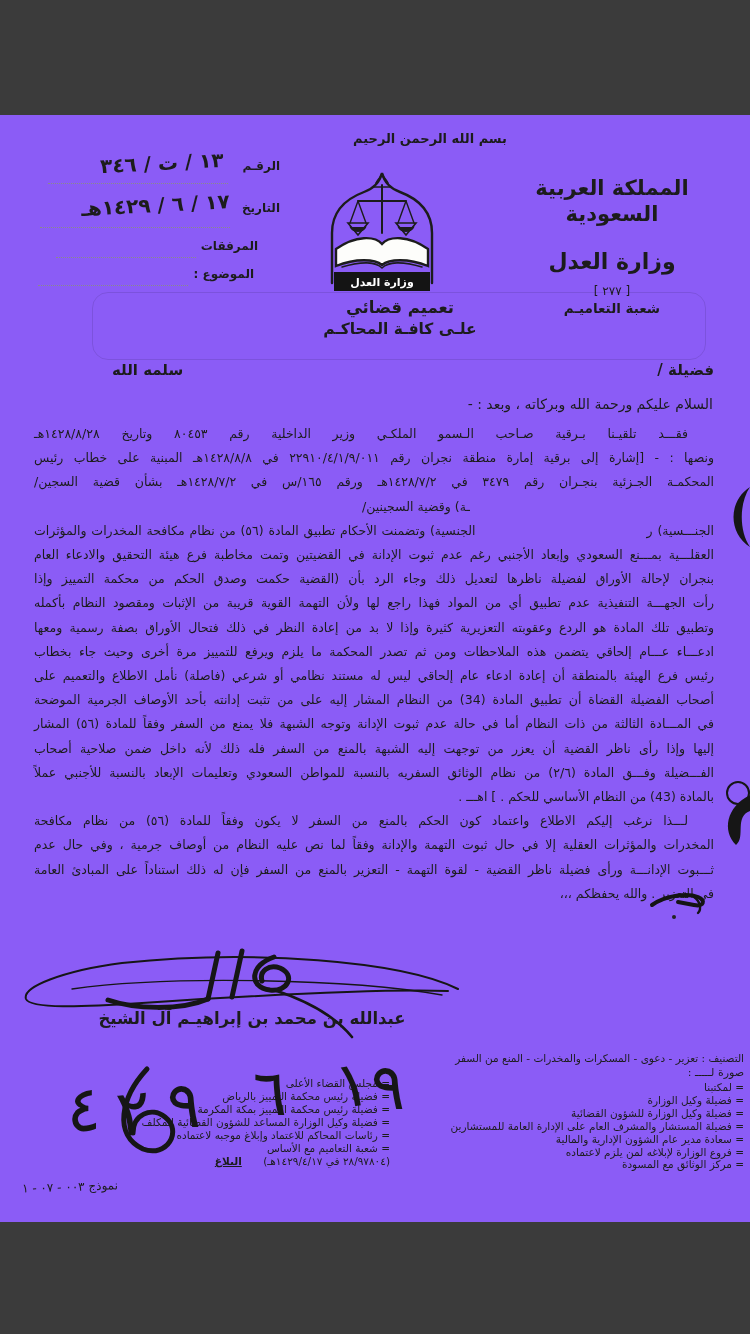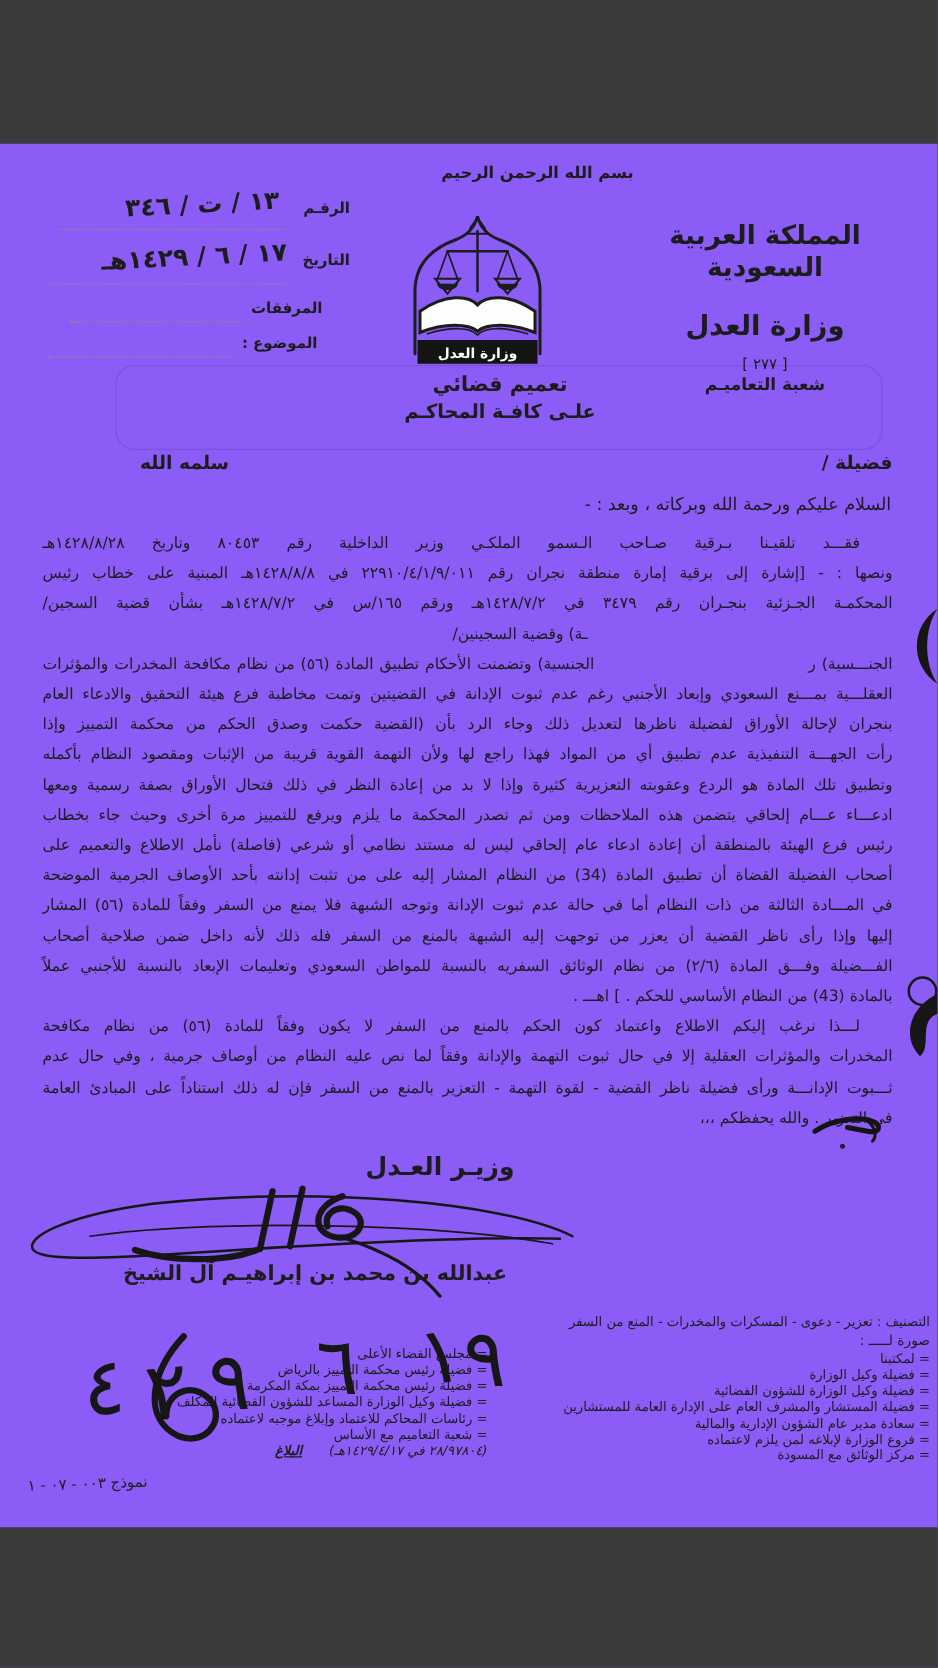--- a/index.html
+++ b/index.html
@@ -42,21 +42,21 @@
   .sig-title{top:806px;left:260px;width:184px;text-align:center;font-size:20px;font-weight:bold;letter-spacing:1px;}
   .sig-svg{top:830px;left:12px;}
   .sig-name{top:894px;left:50px;width:404px;text-align:center;font-size:16.5px;font-weight:bold;letter-spacing:0.5px;white-space:nowrap;}
   .digits-svg{top:912px;left:55px;z-index:3;}
   
   .classification{top:936px;left:404px;width:340px;font-size:10.5px;line-height:14px;text-align:right;}
   .copy-to{font-size:11px;margin-top:1px;}
   .copies{font-size:10.5px;line-height:12.9px;text-align:right;z-index:1;}
   .copies-right{top:966px;left:404px;width:340px;}
   .copies-left{top:962px;left:52px;width:338px;}
-  .ref-line{margin-top:1px;font-size:10.5px;font-style:italic;}
+  .ref-line{margin-top:1px;font-size:10.5px;}
   .ref-suffix{text-decoration:underline;margin-right:18px;font-weight:bold;}
   .edition{top:1071px;left:548px;width:130px;font-size:12px;text-align:right;margin-top:36px;}
   .form-no{top:1064px;left:22px;width:150px;font-size:12px;transform:rotate(-2deg);text-align:left;direction:rtl;}
   
   .curl{position:absolute;right:0;z-index:4;}
   .curl1{top:372px;}
   .curl2{top:662px;}
   .scribble{top:768px;left:648px;z-index:4;}
   .ink-dot{top:800px;left:672px;width:4px;height:4px;background:#222;border-radius:50%;}
 </style>
@@ -139,21 +139,20 @@
       <div class="ln">ثـــبوت الإدانـــة ورأى فضيلة ناظر القضية - لقوة التهمة - التعزير بالمنع من السفر فإن له ذلك استناداً على المبادئ العامة</div>
       <div class="ln short">في التعزير . والله يحفظكم ،،،</div>
     </div>
 
   <svg class="abs scribble" width="64" height="40" viewBox="0 0 64 40">
     <path d="M4,22 C18,12 40,10 50,14 C58,17 56,24 46,22 L30,19" fill="none" stroke="#141414" stroke-width="4" stroke-linecap="round"></path>
     <path d="M46,14 C52,18 54,26 50,30" fill="none" stroke="#141414" stroke-width="2.4" stroke-linecap="round"></path>
   </svg>
   <div class="abs ink-dot"></div>
 
-  <div class="abs sig-title">وزيـر العـدل</div>
 
   <svg class="abs sig-svg" width="460" height="104" viewBox="0 0 460 104">
     <g fill="none" stroke="#161616" stroke-linecap="round">
       <path d="M446,44 C390,16 240,4 110,18 C50,26 10,42 14,54 C18,64 70,62 130,58 C250,50 370,44 436,46" stroke-width="2"></path>
       <path d="M430,50 C340,34 160,30 60,44" stroke-width="1.4"></path>
       <path d="M262,12 C238,20 236,42 258,45 C276,47 284,30 268,23 C257,19 247,26 250,36" stroke-width="5"></path>
       <path d="M206,8 L196,54 M230,6 L220,52" stroke-width="5"></path>
       <path d="M196,54 C168,66 122,64 96,55" stroke-width="5"></path>
       <path d="M262,45 C296,56 322,70 340,92" stroke-width="2.6"></path>
     </g>

